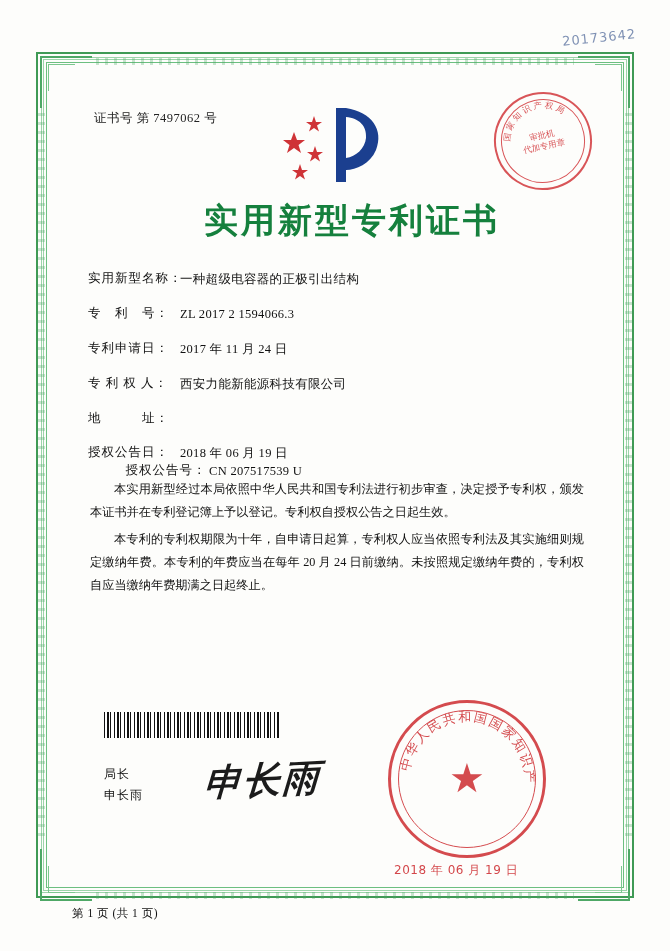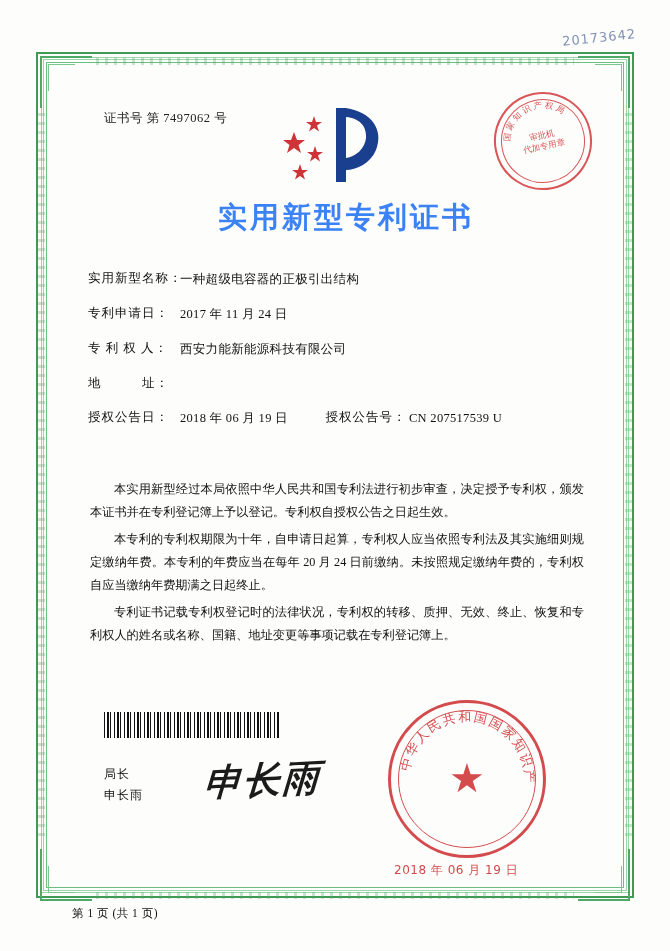--- a/index.html
+++ b/index.html
@@ -120,21 +120,21 @@
   .content {
     position: absolute;
     left: 72px;
     top: 80px;
     width: 526px;
     height: 790px;
   }
 
   .cert-no {
     position: absolute;
-    left: 32px;
+    left: 22px;
     top: 30px;
     font-size: 12.5px;
     color: #222;
     letter-spacing: .5px;
   }
 
   
   .logo {
     position: absolute;
     left: 208px;
@@ -175,28 +175,28 @@
     transform: translate(-50%, -50%);
     font-size: 8.5px;
     line-height: 11px;
     text-align: center;
     white-space: pre-line;
     font-family: "DejaVu Sans", sans-serif;
   }
 
   .main-title {
     position: absolute;
-    left: 11px;
+    left: 17px;
     top: 118px;
     width: 526px;
     text-align: center;
-    font-size: 29px;
+    font-size: 34px;
     font-weight: bold;
     letter-spacing: 3px;
-    color: #3b82f6;
+    color: #15803d;
     font-family: "DejaVu Sans", sans-serif;
   }
 
   .fields {
     position: absolute;
     left: 16px;
     top: 190px;
     width: 500px;
     font-size: 12.5px;
     color: #111;
@@ -218,20 +218,21 @@
     line-height: 18px;
   }
   .field-value .cont {
     display: block;
     padding-left: 14px;
   }
   .row-two-col {
     display: flex;
     align-items: flex-start;
     margin-bottom: 14px;
+    flex-direction: column;
   }
   .row-two-col .half {
     display: flex;
     align-items: flex-start;
   }
   .row-two-col .half.right {
     margin-left: 35px;
     text-align: center;
   }
   .row-two-col .half.right .field-label {
@@ -404,20 +405,24 @@
     <div class="main-title">实用新型专利证书</div>
 
     <div class="fields">
 
       <div class="field-row">
         <div class="field-label">实用新型名称：</div>
         <div class="field-value">一种超级电容器的正极引出结构</div>
       </div>
 
 
+      <div class="field-row">
+        <div class="field-label">专　利　号：</div>
+        <div class="field-value">ZL 2017 2 1594066.3</div>
+      </div>
 
       <div class="field-row">
         <div class="field-label">专利申请日：</div>
         <div class="field-value">2017 年 11 月 24 日</div>
       </div>
 
       <div class="field-row">
         <div class="field-label">专 利 权 人：</div>
         <div class="field-value">西安力能新能源科技有限公司</div>
       </div>
@@ -435,21 +440,20 @@
           <div class="field-label">授权公告号：</div>
           <div class="field-value">CN 207517539 U</div>
         </div>
       </div>
 
     </div>
 
     <div class="paras">
       <p>本实用新型经过本局依照中华人民共和国专利法进行初步审查，决定授予专利权，颁发本证书并在专利登记簿上予以登记。专利权自授权公告之日起生效。</p>
       <p>本专利的专利权期限为十年，自申请日起算，专利权人应当依照专利法及其实施细则规定缴纳年费。本专利的年费应当在每年 20 月 24 日前缴纳。未按照规定缴纳年费的，专利权自应当缴纳年费期满之日起终止。</p>
-      <p>专利证书记载专利权登记时的法律状况，专利权的转移、质押、无效、终止、恢复和专利权人的姓名或名称、国籍、地址变更等事项记载在专利登记簿上。</p>
     </div>
 
     <div class="barcode"></div>
 
     <div class="sign-block">
       <div>局长</div>
       <div>申长雨</div>
     </div>
     <div class="signature">申长雨</div>
 

